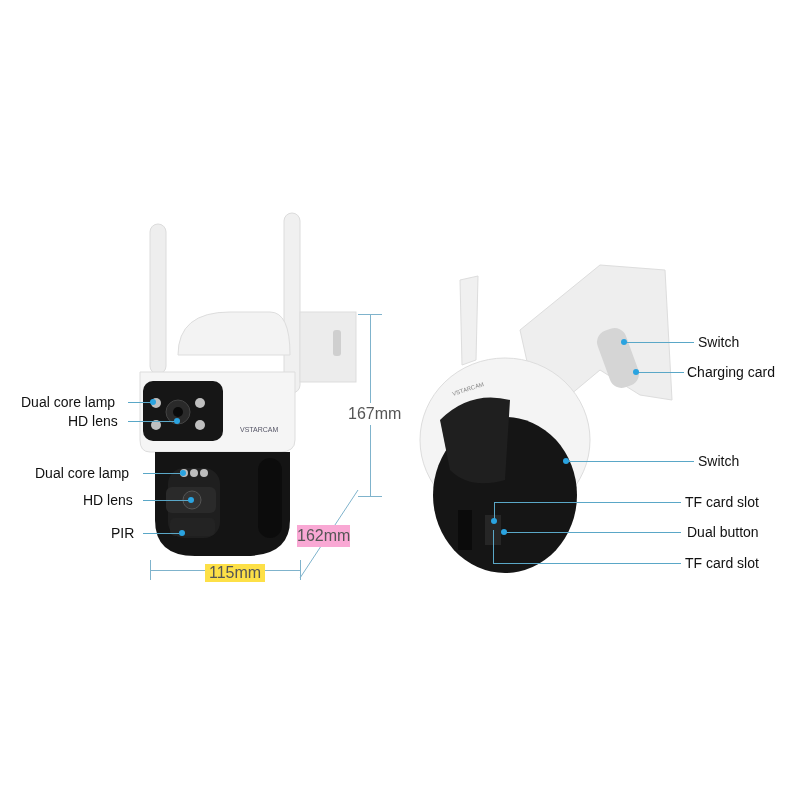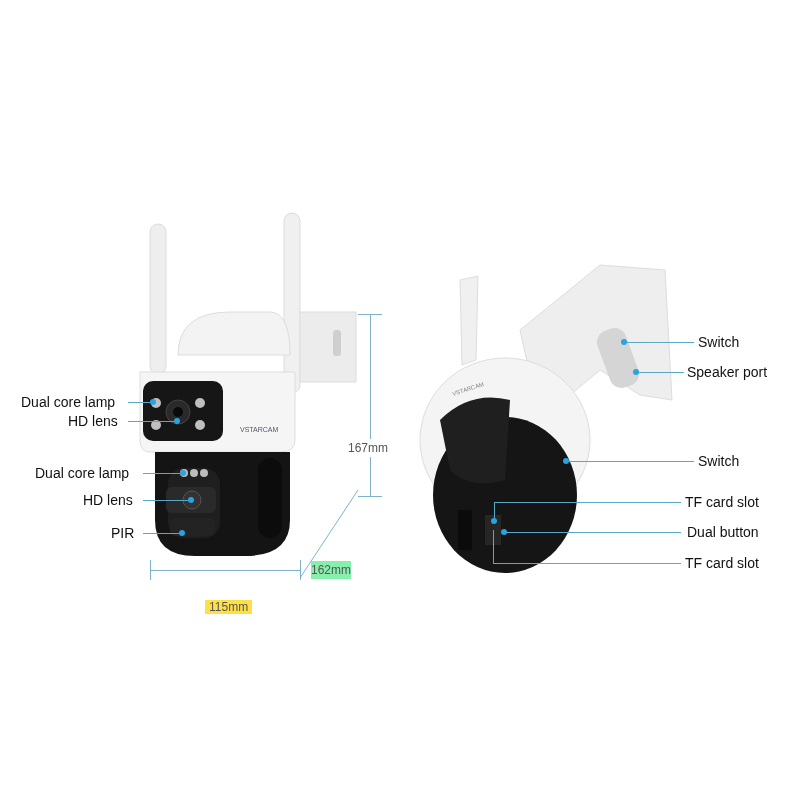--- a/index.html
+++ b/index.html
@@ -1,21 +1,21 @@
 <!DOCTYPE html>
 <html><head>
 <meta charset="utf-8">
 <style>
   html,body{margin:0;padding:0;background:#fff;}
   body{width:800px;height:800px;position:relative;overflow:hidden;font-family:"Liberation Sans",sans-serif;}
   .lbl{position:absolute;font-size:14px;color:#111;white-space:nowrap;line-height:16px;}
   .ln{position:absolute;height:1px;background:#5aa7c7;}
   .vln{position:absolute;width:1px;background:#5aa7c7;}
   .dot{position:absolute;width:6px;height:6px;border-radius:50%;background:#2aa3e0;}
-  .dim{position:absolute;font-size:12px;color:#555;margin-top:36px;}
+  .dim{position:absolute;font-size:16px;color:#555;}
   .dimline{position:absolute;background:#7fb3cc;}
 </style>
 </head>
 <body>
 
 <div>
   <svg width="800" height="800" style="position:absolute;left:0;top:0">
 
     <rect x="150" y="224" width="16" height="150" rx="8" fill="#eeeeee" stroke="#dcdcdc"></rect>
     <rect x="284" y="213" width="16" height="180" rx="8" fill="#f0f0f0" stroke="#dcdcdc"></rect>
@@ -73,21 +73,21 @@
   <div class="dim" style="left:348px;top:403px;background:#fff;padding:2px 0">167mm</div>
 
   <div class="dimline" style="left:150px;top:570px;width:150px;height:1px"></div>
   <div class="dimline" style="left:150px;top:560px;width:1px;height:20px"></div>
   <div class="dimline" style="left:300px;top:560px;width:1px;height:20px"></div>
   <div class="dim" style="left:205px;top:564px;background:#fde047;padding:0 4px">115mm</div>
 
   <svg width="800" height="800" style="position:absolute;left:0;top:0">
     <line x1="300" y1="578" x2="358" y2="490" stroke="#7fb3cc" stroke-width="1"></line>
   </svg>
-  <div class="dim" style="left:311px;top:525px;background:#86efac;padding:2px 0">162mm</div>
+  <div class="dim" style="left:297px;top:525px;background:#f9a8d4;padding:2px 0">162mm</div>
 </div>
 
 <div>
   <svg width="800" height="800" style="position:absolute;left:0;top:0">
 
     <path d="M460 280 L478 276 L476 360 L462 365 Z" fill="#f0f0f0" stroke="#ddd"></path>
 
     <path d="M520 330 L600 265 L665 270 L672 400 L640 395 L600 370 L540 420 Z" fill="#eeeeee" stroke="#ddd"></path>
     <rect x="603" y="328" width="30" height="60" rx="12" fill="#d5d5d5" transform="rotate(-20 618 358)"></rect>
 
@@ -97,21 +97,21 @@
     <ellipse cx="505" cy="495" rx="72" ry="78" fill="#151515"></ellipse>
     <path d="M440 420 Q470 390 510 400 L505 480 Q470 490 450 470 Z" fill="#1f1f1f"></path>
     <rect x="458" y="510" width="14" height="40" fill="#0b0b0b"></rect>
     <rect x="485" y="515" width="16" height="30" fill="#262626"></rect>
   </svg>
 
   <div class="lbl" style="left:698px;top:334px">Switch</div>
   <div class="ln" style="left:624px;top:342px;width:70px"></div>
   <div class="dot" style="left:621px;top:339px"></div>
 
-  <div class="lbl" style="left:687px;top:364px">Speaker port</div>
+  <div class="lbl" style="left:687px;top:364px">Charging card</div>
   <div class="ln" style="left:636px;top:372px;width:48px"></div>
   <div class="dot" style="left:633px;top:369px"></div>
 
   <div class="lbl" style="left:698px;top:453px">Switch</div>
   <div class="ln" style="left:566px;top:461px;width:128px"></div>
   <div class="dot" style="left:563px;top:458px"></div>
 
   <div class="lbl" style="left:685px;top:494px">TF card slot</div>
   <div class="ln" style="left:494px;top:502px;width:187px"></div>
   <div class="vln" style="left:494px;top:502px;height:18px"></div>

